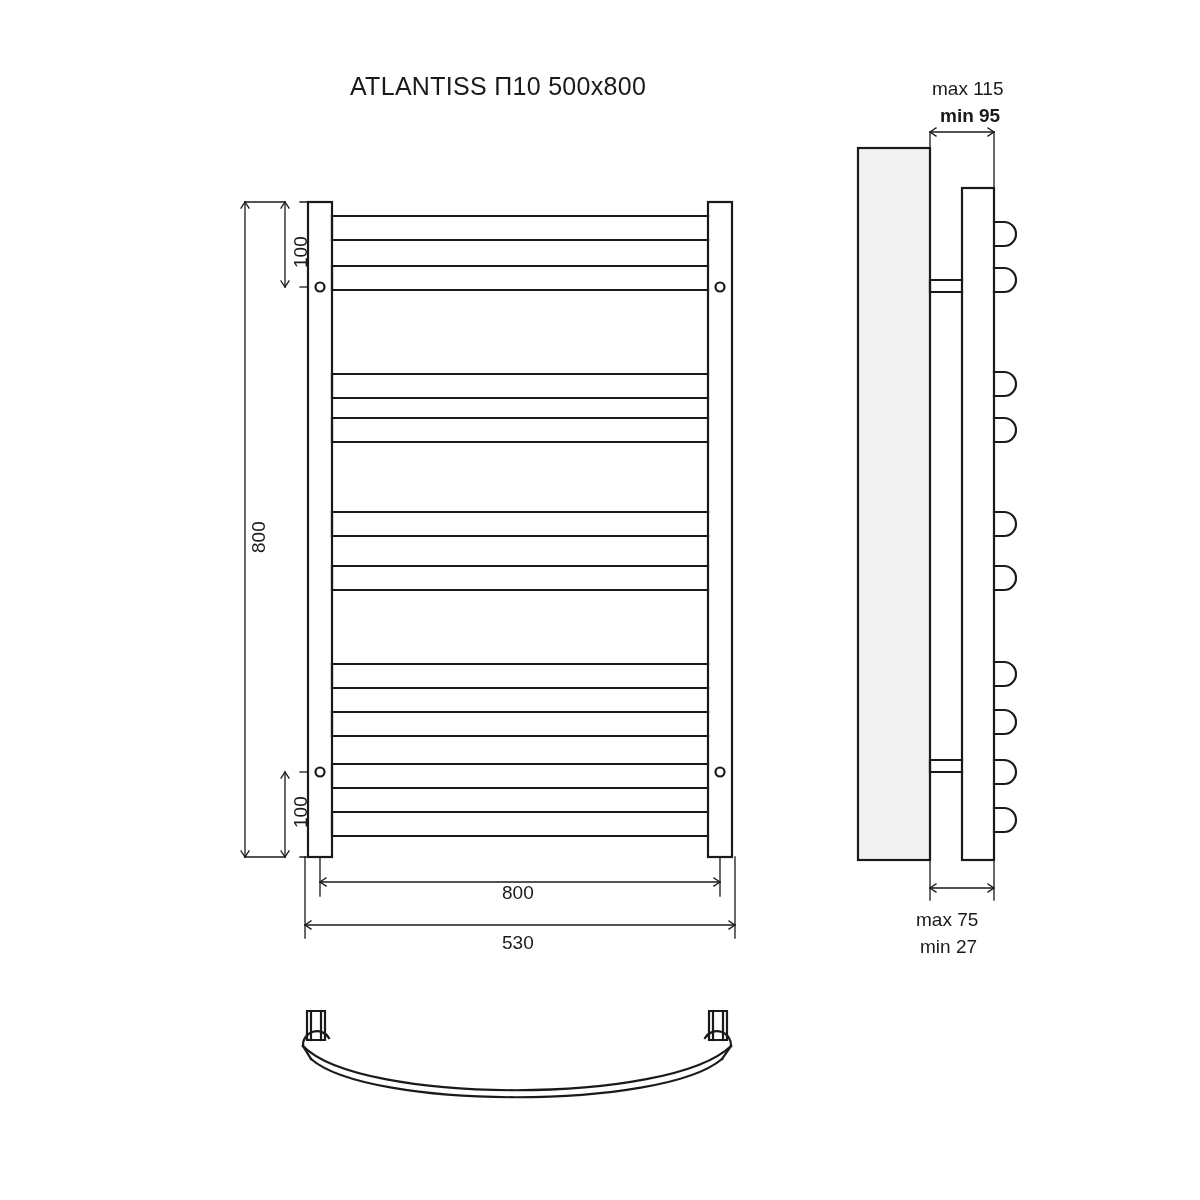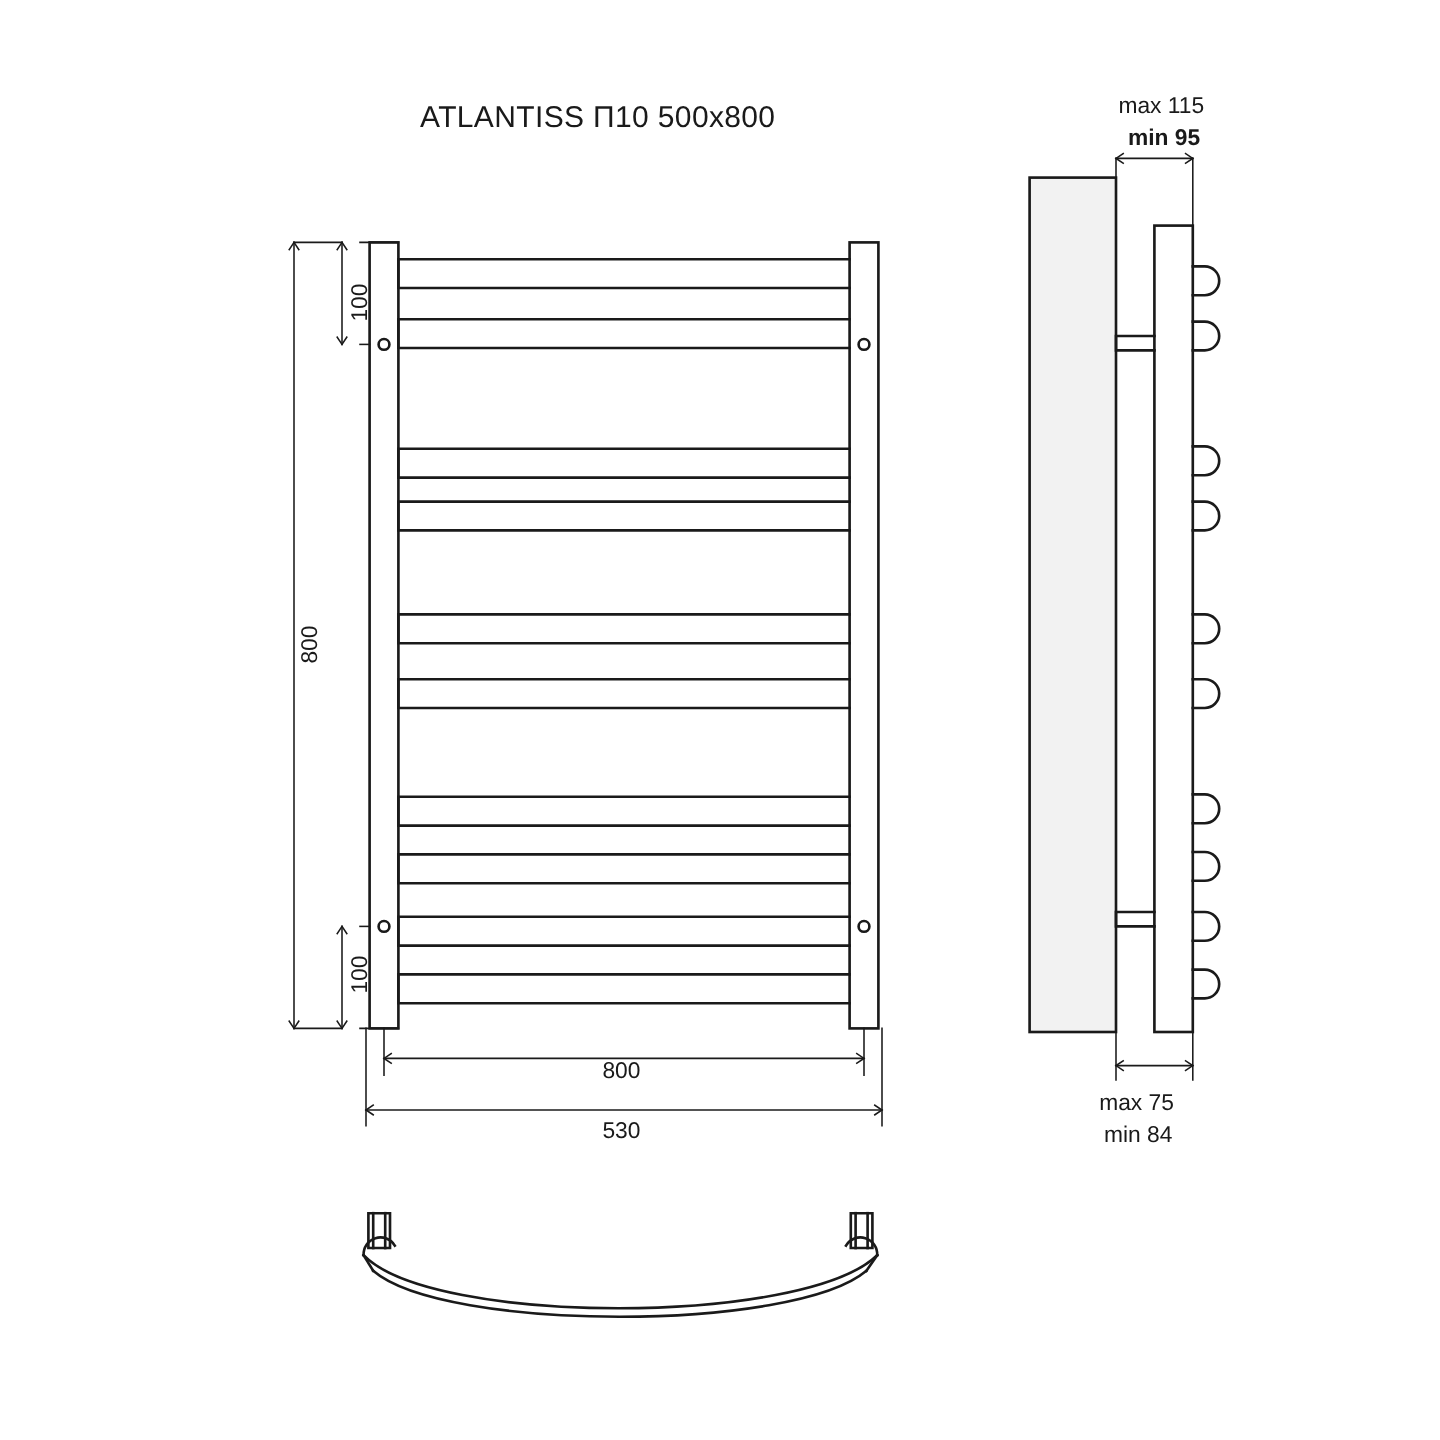--- a/index.html
+++ b/index.html
@@ -14,21 +14,21 @@
   #sheet {
     position: relative;
     width: 1200px;
     height: 1200px;
     overflow: hidden;
     background: #ffffff;
   }
   .title {
     position: absolute;
     left: 350px;
-    top: 84px;
+    top: 72px;
     font-size: 25px;
     letter-spacing: 0.3px;
     white-space: nowrap;
   }
   .dim {
     position: absolute;
     font-size: 19px;
     white-space: nowrap;
   }
   .dim.vert {
@@ -58,21 +58,21 @@
 
   <div class="dim vert" style="left:290px; top:268px;">100</div>
   <div class="dim vert" style="left:248px; top:553px;">800</div>
   <div class="dim vert" style="left:290px; top:828px;">100</div>
   <div class="dim" style="left:502px; top:882px;">800</div>
   <div class="dim" style="left:502px; top:932px;">530</div>
 
   <div class="note" style="left:932px; top:78px;">max 115</div>
   <div class="note" style="left:940px; top:105px;font-weight:bold;">min 95</div>
   <div class="note" style="left:916px; top:909px;">max 75</div>
-  <div class="note" style="left:920px; top:936px;">min 84</div>
+  <div class="note" style="left:920px; top:936px;">min 27</div>
 
   <svg class="layer" viewBox="0 0 1200 1200">
     <g stroke="#1a1a1a" fill="none" stroke-width="2.2" stroke-linecap="square">
 
       <g>
         <rect x="308" y="202" width="24" height="655"></rect>
       </g>
       <g>
         <rect x="708" y="202" width="24" height="655"></rect>
       </g>

